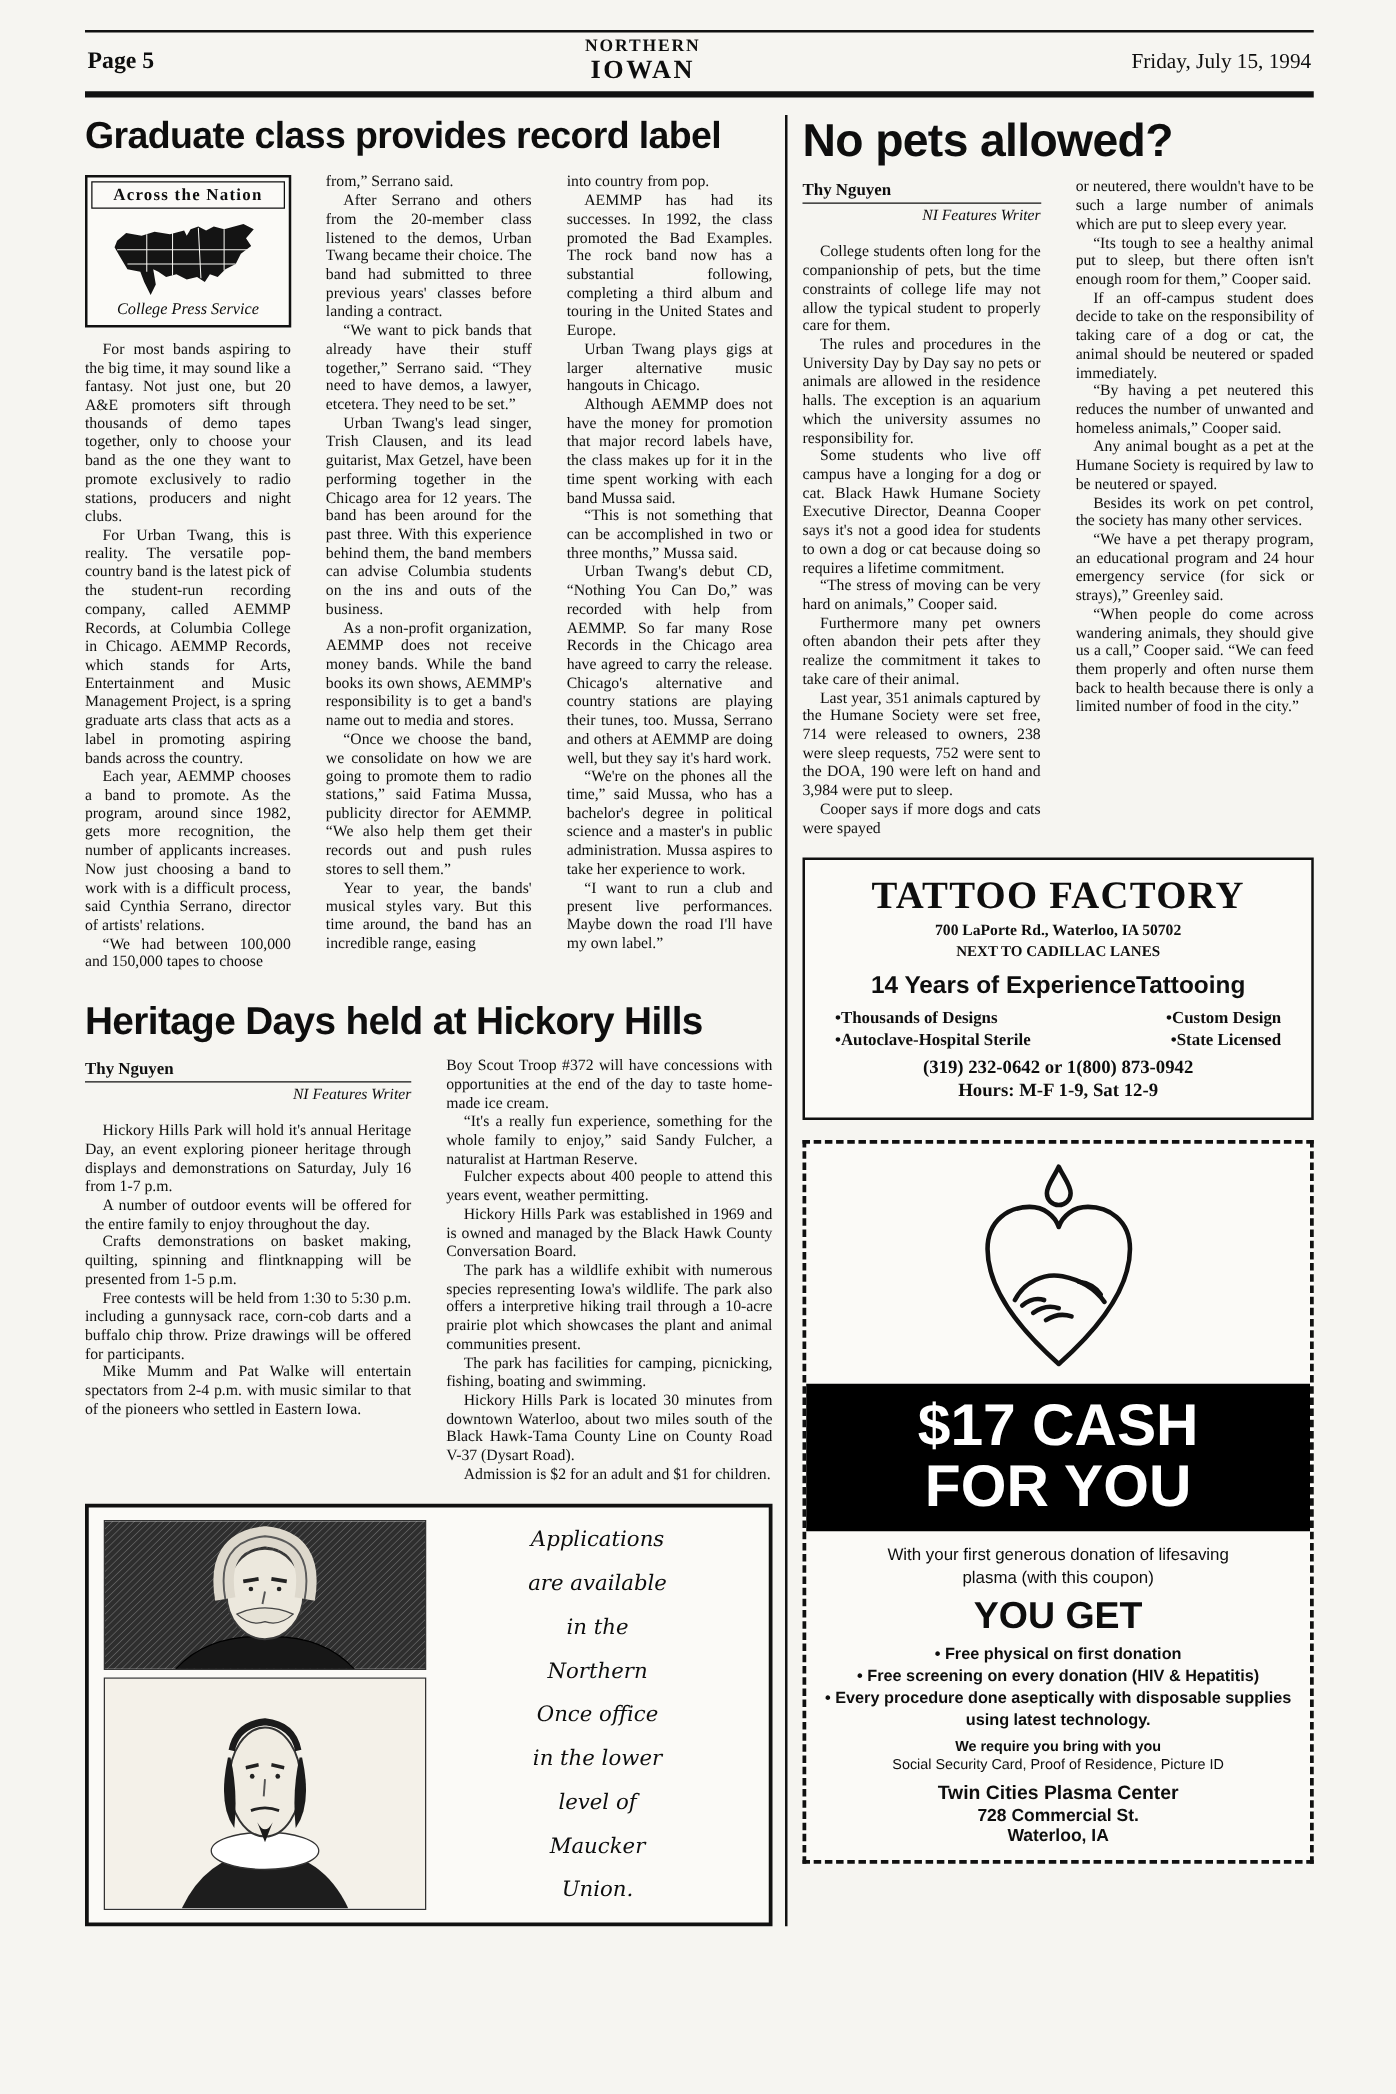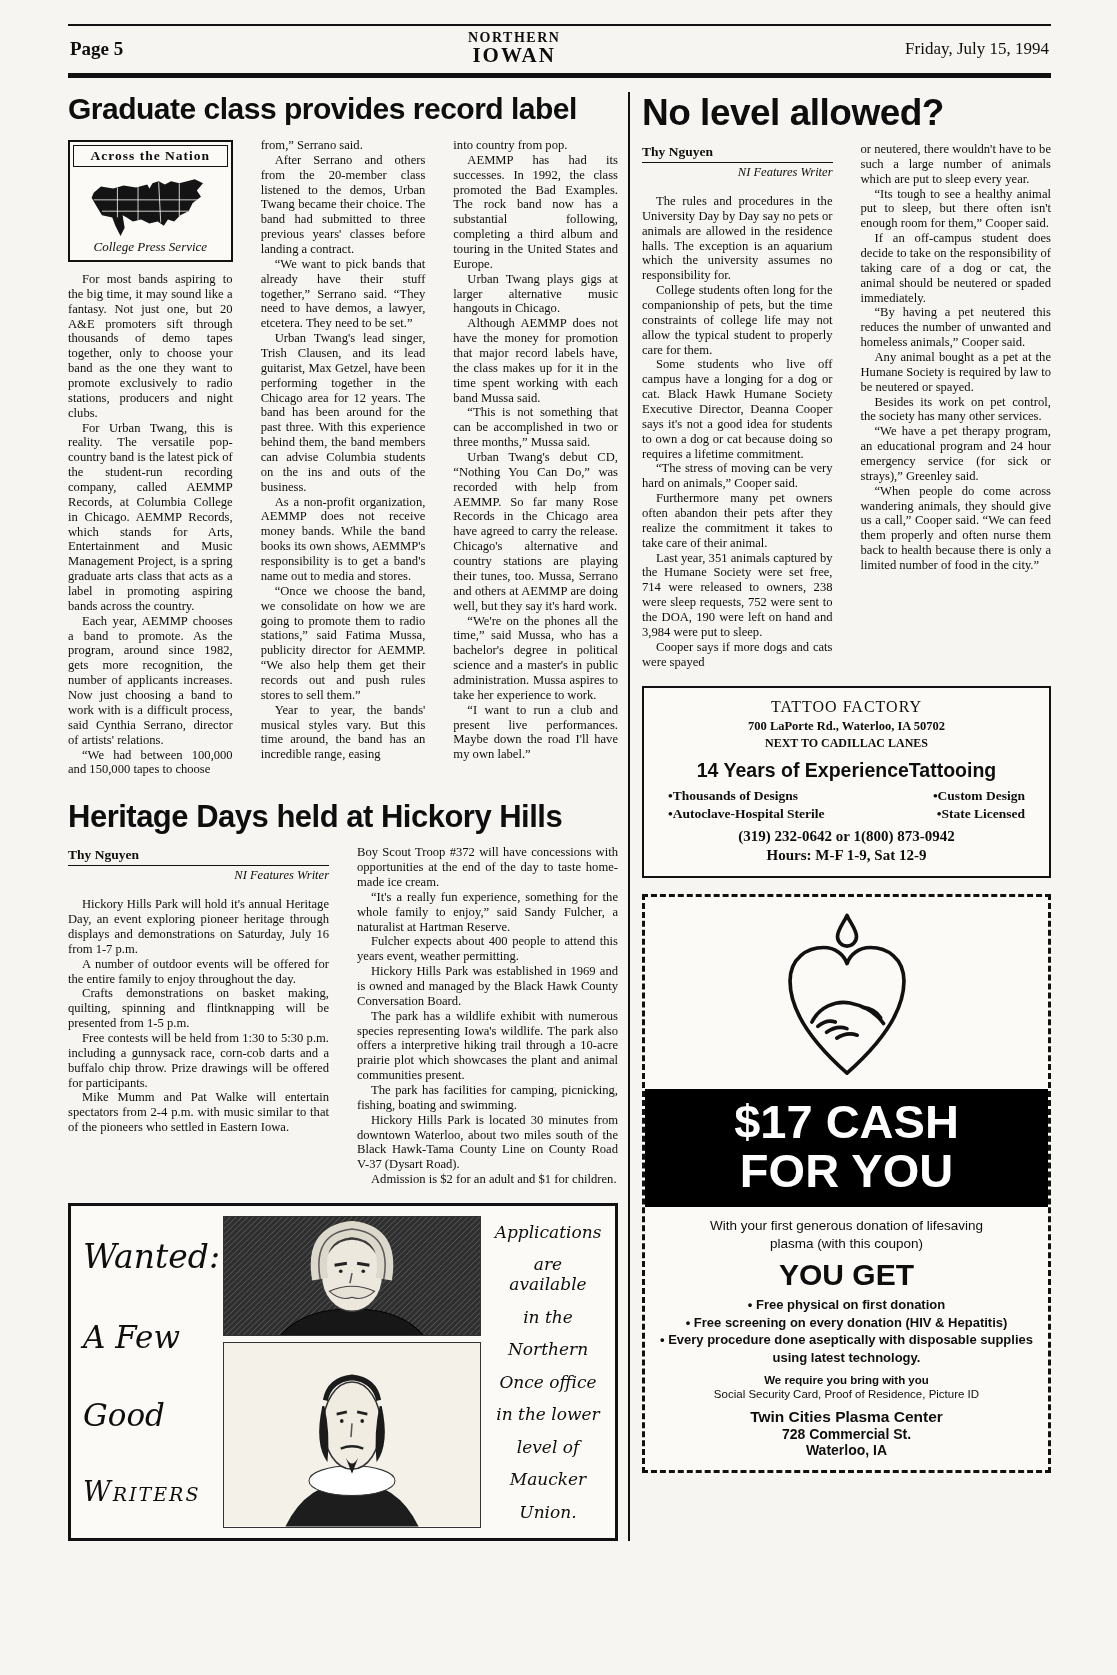--- a/index.html
+++ b/index.html
@@ -78,21 +78,21 @@
     flex: 1; display: flex; flex-direction: column; justify-content: space-between;
     padding: 6px 0; text-align: center;
   }
   p.wr { font-style: italic; font-size: 17px; font-family: "DejaVu Serif", serif; }
 
   
   .tattoo-ad {
     border: 2.5px solid #111; margin-top: 16px; padding: 10px 8px 12px;
     text-align: center; background: #fbfaf7;
   }
-  .t-name { font-size: 16px; font-weight: normal; letter-spacing: 1px; }
+  .t-name { font-size: 31px; font-weight: bold; letter-spacing: 1px; }
   .t-addr { font-weight: bold; font-size: 12.5px; margin-top: 3px; }
   .t-next { font-weight: bold; font-size: 12px; margin-top: 2px; }
   .t-exp  { font-family: "Liberation Sans", sans-serif; font-weight: bold; font-size: 19.5px; margin: 8px 0 6px; }
   .t-row  { display: flex; justify-content: space-between; padding: 0 16px; font-weight: bold; font-size: 13.5px; margin-top: 2px; }
   .t-row span { text-align: left; }
   .t-phone { font-weight: bold; font-size: 15px; margin-top: 6px; }
   .t-hours { font-weight: bold; font-size: 15px; margin-top: 2px; }
 
   
   .plasma-ad {
@@ -193,26 +193,20 @@
             <p class="np">Fulcher expects about 400 people to attend this years event, weather permitting.</p>
             <p class="np">Hickory Hills Park was established in 1969 and is owned and managed by the Black Hawk County Conversation Board.</p>
             <p class="np">The park has a wildlife exhibit with numerous species representing Iowa's wildlife. The park also offers a interpretive hiking trail through a 10-acre prairie plot which showcases the plant and animal communities present.</p>
             <p class="np">The park has facilities for camping, picnicking, fishing, boating and swimming.</p>
             <p class="np">Hickory Hills Park is located 30 minutes from downtown Waterloo, about two miles south of the Black Hawk-Tama County Line on County Road V-37 (Dysart Road).</p>
             <p class="np">Admission is $2 for an adult and $1 for children.</p>
           </div>
       </div>
 
       <div class="wanted-ad">
-        <div class="wanted-words">
-          <div class="w0">Wanted:</div>
-          <div class="w1">A Few</div>
-          <div class="w2">Good</div>
-          <div class="w3">Writers</div>
-        </div>
         <div class="portraits">
           <svg class="portrait p1" viewBox="0 0 250 118" preserveAspectRatio="none" aria-hidden="true">
             <defs>
               <pattern id="hatch1" width="4" height="4" patternUnits="userSpaceOnUse" patternTransform="rotate(45)">
                 <rect width="4" height="4" fill="#2e2e2e"></rect>
                 <line x1="0" y1="0" x2="0" y2="4" stroke="#6e6e6e" stroke-width="1"></line>
               </pattern>
             </defs>
             <rect width="250" height="118" fill="url(#hatch1)"></rect>
             <path d="M55,118 Q80,90 125,92 Q170,90 195,118 Z" fill="#171717" stroke="#000"></path>
@@ -251,31 +245,31 @@
             <p class="wr">level of</p>
             <p class="wr">Maucker</p>
             <p class="wr">Union.</p>
           </div>
       </div>
 
     </section>
 
     <section class="right-sec">
 
-      <h1 class="pets-h">No level allowed?</h1>
+      <h1 class="pets-h">No pets allowed?</h1>
 
       <div class="cols">
         <div class="col">
           <div class="byline">
             <div class="byline-name">Thy Nguyen</div>
             <div class="byline-role">NI Features Writer</div>
           </div>
           <div class="plist">
+              <p class="np">College students often long for the companionship of pets, but the time constraints of college life may not allow the typical student to properly care for them.</p>
               <p class="np">The rules and procedures in the University Day by Day say no pets or animals are allowed in the residence halls. The exception is an aquarium which the university assumes no responsibility for.</p>
-              <p class="np">College students often long for the companionship of pets, but the time constraints of college life may not allow the typical student to properly care for them.</p>
               <p class="np">Some students who live off campus have a longing for a dog or cat. Black Hawk Humane Society Executive Director, Deanna Cooper says it's not a good idea for students to own a dog or cat because doing so requires a lifetime commitment.</p>
               <p class="np">“The stress of moving can be very hard on animals,” Cooper said.</p>
               <p class="np">Furthermore many pet owners often abandon their pets after they realize the commitment it takes to take care of their animal.</p>
               <p class="np">Last year, 351 animals captured by the Humane Society were set free, 714 were released to owners, 238 were sleep requests, 752 were sent to the DOA, 190 were left on hand and 3,984 were put to sleep.</p>
               <p class="np">Cooper says if more dogs and cats were spayed</p>
             </div>
         </div>
         <div class="col plist cont">
             <p class="np">or neutered, there wouldn't have to be such a large number of animals which are put to sleep every year.</p>
             <p class="np">“Its tough to see a healthy animal put to sleep, but there often isn't enough room for them,” Cooper said.</p>

